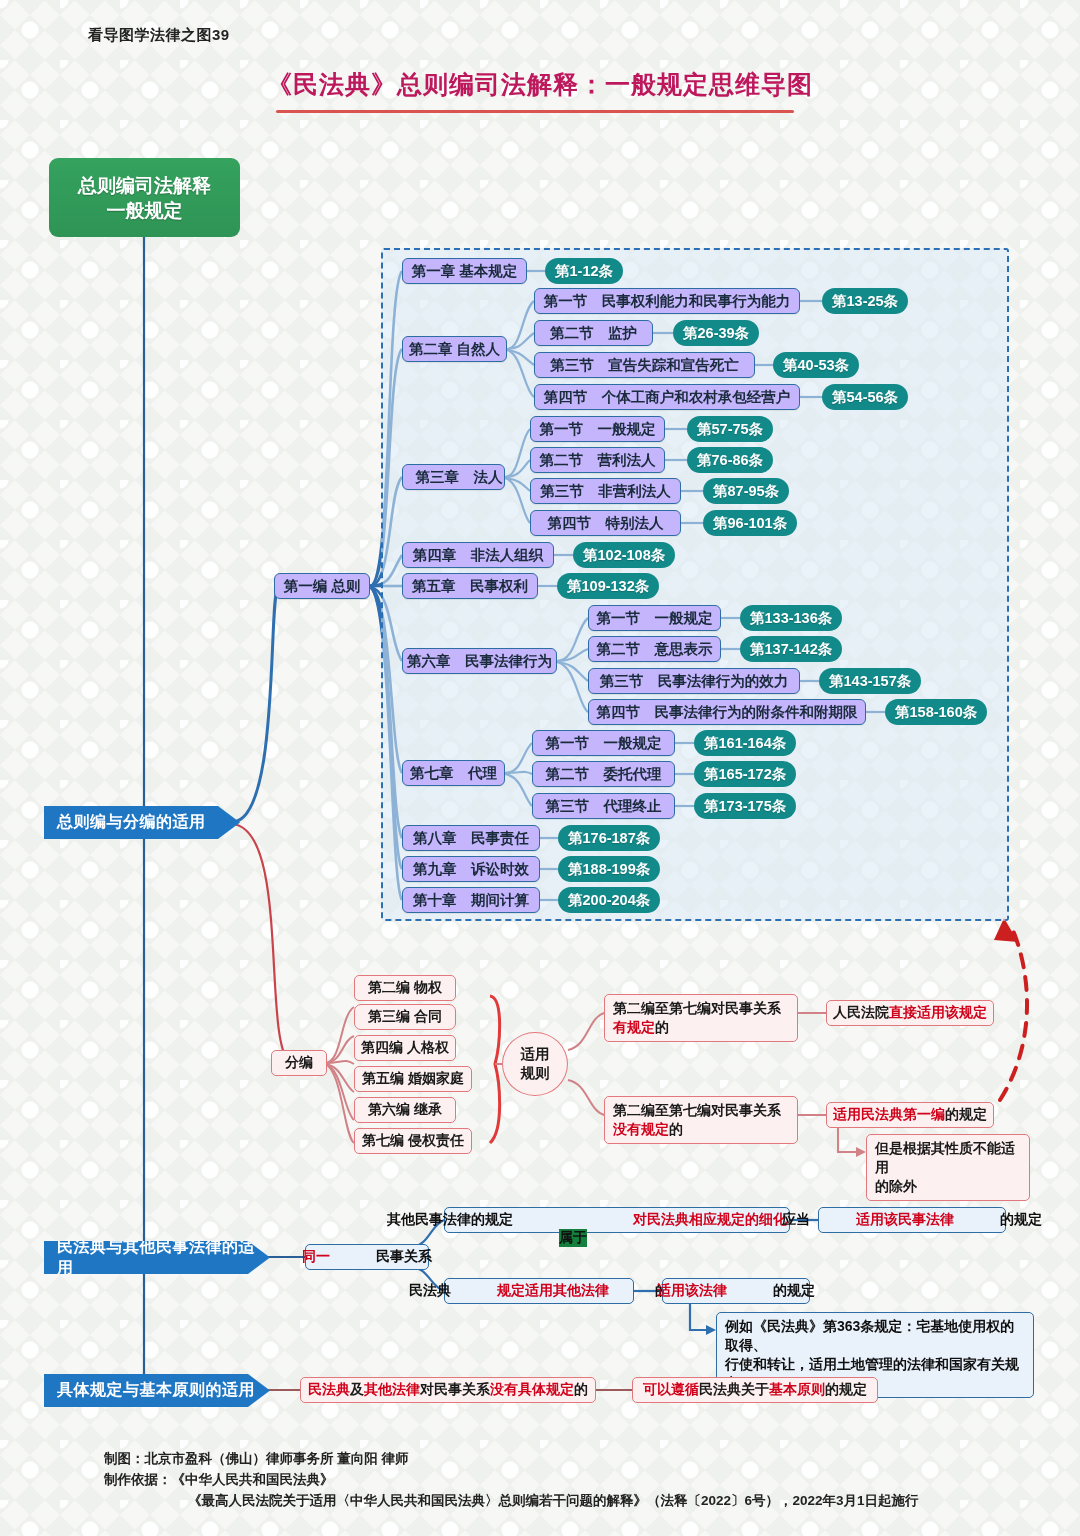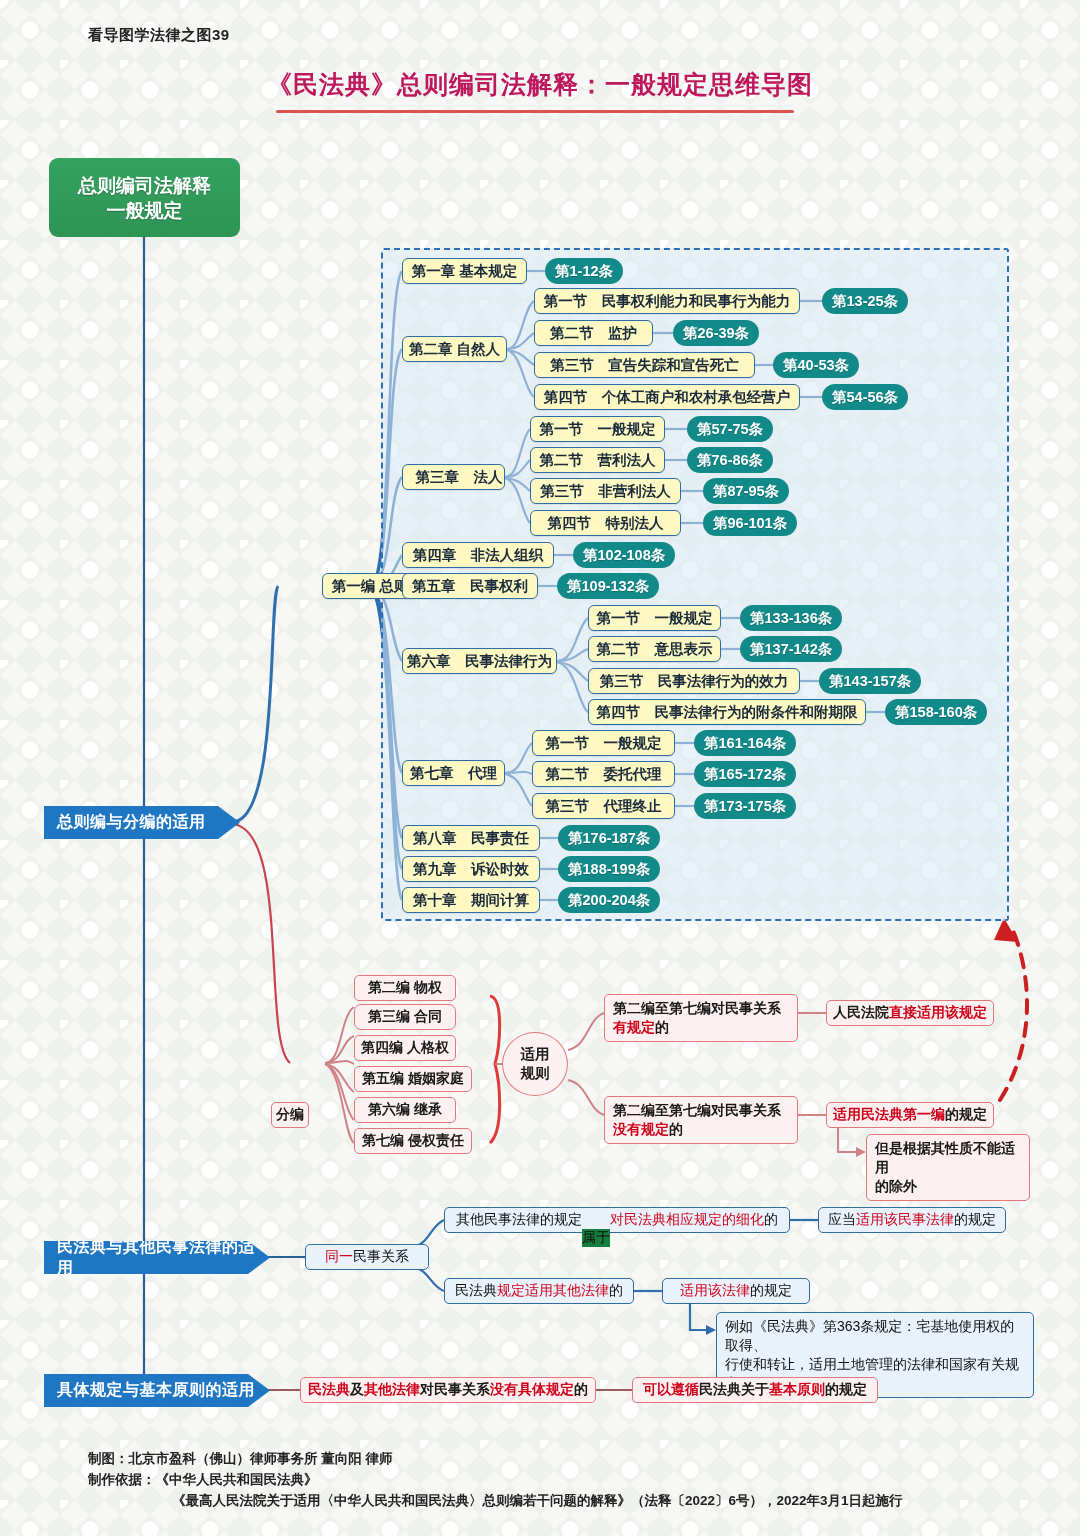--- a/index.html
+++ b/index.html
@@ -41,21 +41,21 @@
 
   
   .bluepanel{
     left:381px;top:248px;width:628px;height:673px;
     background:rgba(219,233,246,0.55);
     border:2px dashed #2d6fb5;border-radius:3px;
   }
 
   
   .nb{ 
-    border:1.6px solid #2e6da4;border-radius:6px;background:#fef9c3;
+    border:1.6px solid #2e6da4;border-radius:6px;background:#c4b5fd;
     color:#1a2b3c;font-size:14.5px;font-weight:bold;
     display:flex;align-items:center;justify-content:center;
     padding:0 8px;white-space:nowrap;height:26px;
     box-shadow:0 1px 1px rgba(0,0,0,.07);
   }
   .teal{ 
     background:#138a8a;color:#ffffff;border:none;border-radius:13px;
     font-size:14.5px;font-weight:bold;display:flex;align-items:center;justify-content:center;
     height:26px;padding:0 10px;white-space:nowrap;
     text-shadow:0 1px 1px rgba(0,0,0,.2);
@@ -66,29 +66,29 @@
     display:flex;align-items:center;padding:0 9px;white-space:nowrap;height:26px;
   }
   .pink.center{justify-content:center;}
   .pinkoval{
     border:1.4px solid #e2787c;border-radius:50%;background:#fdf0f0;
     color:#1a1a1a;font-size:14.5px;font-weight:bold;line-height:19px;text-align:center;
     display:flex;flex-direction:column;align-items:center;justify-content:center;
   }
   .bluebox{ 
     border:1.4px solid #2e6da4;border-radius:5px;background:#e9f1fa;
-    color:#101010;font-size:14px;font-weight:normal;
-    display:flex;align-items:center;padding:0 8px;white-space:nowrap;height:26px;
+    color:#101010;font-size:14px;font-weight:bold;
+    display:flex;align-items:center;padding:0 8px;white-space:nowrap;height:26px;gap:46px;
   }
   .wrapbox{white-space:normal;line-height:19px;height:auto;padding:4px 8px;align-items:flex-start;}
   .red{color:#d0021b;}
   .hl{background:#15803d;color:#111;margin-top:36px;}
 
   
-  .foot{left:88px;top:1448px;width:920px;font-size:13.5px;font-weight:bold;color:#222;line-height:21px;}
+  .foot{left:104px;top:1448px;width:920px;font-size:13.5px;font-weight:bold;color:#222;line-height:21px;}
   .foot .ind{padding-left:84px;display:block;}
 </style>
 </head>
 <body>
 
 <svg id="svglayer" viewBox="0 0 1080 1536">
   <g fill="none" stroke="#2a5f96" stroke-width="2.2">
 
     <path d="M144,237 L144,1390"></path>
   </g>
@@ -236,21 +236,21 @@
   <span>总则编司法解释</span>
   <span>一般规定</span>
 </div>
 
 <div class="abs bluepanel"></div>
 
 <div class="abs banner" style="left:44px;top:806px;width:196px;">总则编与分编的适用</div>
 <div class="abs banner" style="left:44px;top:1241px;width:226px;">民法典与其他民事法律的适用</div>
 <div class="abs banner" style="left:44px;top:1374px;width:226px;">具体规定与基本原则的适用</div>
 
-<div class="abs nb" style="left:274px;top:573px;width:96px;margin-left:48px;">第一编 总则</div>
+<div class="abs nb" style="left:274px;top:573px;width:96px;">第一编 总则</div>
 
 <div class="abs nb" style="left:402px;top:258px;width:125px;">第一章 基本规定</div>
 <div class="abs teal" style="left:545px;top:258px;">第1-12条</div>
 
 <div class="abs nb" style="left:402px;top:336px;width:105px;">第二章 自然人</div>
 <div class="abs nb" style="left:534px;top:288px;width:266px;">第一节　民事权利能力和民事行为能力</div>
 <div class="abs teal" style="left:822px;top:288px;">第13-25条</div>
 <div class="abs nb" style="left:534px;top:320px;width:119px;">第二节　监护</div>
 <div class="abs teal" style="left:673px;top:320px;">第26-39条</div>
 <div class="abs nb" style="left:534px;top:352px;width:221px;">第三节　宣告失踪和宣告死亡</div>
@@ -292,21 +292,21 @@
 <div class="abs nb" style="left:532px;top:793px;width:143px;">第三节　代理终止</div>
 <div class="abs teal" style="left:694px;top:793px;">第173-175条</div>
 
 <div class="abs nb" style="left:402px;top:825px;width:138px;">第八章　民事责任</div>
 <div class="abs teal" style="left:558px;top:825px;">第176-187条</div>
 <div class="abs nb" style="left:402px;top:856px;width:138px;">第九章　诉讼时效</div>
 <div class="abs teal" style="left:558px;top:856px;">第188-199条</div>
 <div class="abs nb" style="left:402px;top:887px;width:138px;">第十章　期间计算</div>
 <div class="abs teal" style="left:558px;top:887px;">第200-204条</div>
 
-<div class="abs pink center" style="left:271px;top:1102px;width:38px;">分编</div>
+<div class="abs pink center" style="left:271px;top:1050px;width:56px;">分编</div>
 <div class="abs pink center" style="left:354px;top:975px;width:102px;">第二编 物权</div>
 <div class="abs pink center" style="left:354px;top:1004px;width:102px;border-radius:7px;">第三编 合同</div>
 <div class="abs pink center" style="left:354px;top:1035px;width:102px;">第四编 人格权</div>
 <div class="abs pink center" style="left:354px;top:1066px;width:118px;">第五编 婚姻家庭</div>
 <div class="abs pink center" style="left:354px;top:1097px;width:102px;">第六编 继承</div>
 <div class="abs pink center" style="left:354px;top:1128px;width:118px;">第七编 侵权责任</div>
 
 <div class="abs pinkoval" style="left:502px;top:1032px;width:66px;height:64px;">
   <span>适用</span>
   <span>规则</span>

